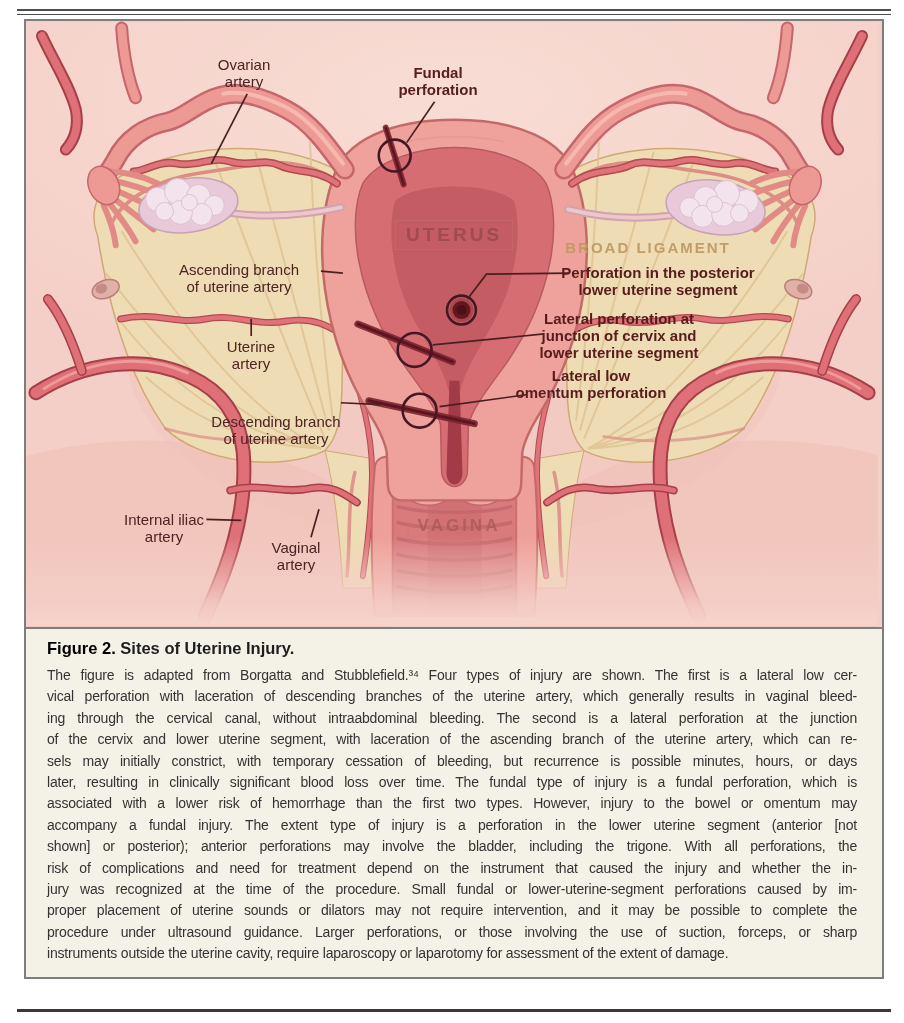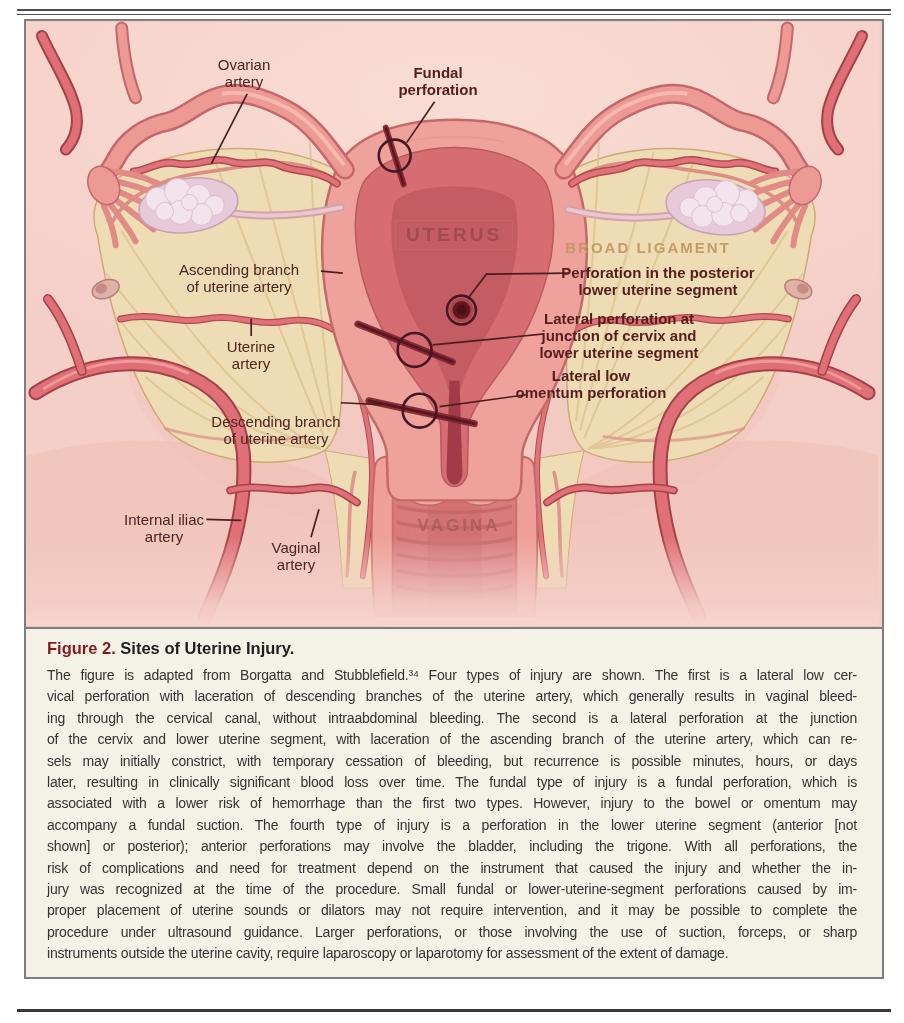--- a/index.html
+++ b/index.html
@@ -16,21 +16,21 @@
   .lbl.bold{font-weight:bold;color:#571c1c;}
   .regionlbl{position:absolute;transform:translateX(-50%);white-space:nowrap;
         font-weight:bold;}
   .r-uterus{font-size:19px;letter-spacing:3px;color:rgba(153,72,76,.82);
         border:1px solid rgba(201,120,115,.35);padding:3px 10px;}
   .r-broad{font-size:15px;letter-spacing:2px;color:rgba(193,152,100,.95);}
   .r-vagina{font-size:17px;letter-spacing:3px;color:rgba(168,88,88,.78);
         border-left:1px solid rgba(201,120,115,.45);padding-left:9px;}
   .caption{background:#f4f1e6;border-top:2px solid #7e7e7e;padding:10px 21px 12px 21px;}
   .cap-title{font-size:16.5px;font-weight:bold;color:#1e1e1e;margin:0 0 7px 0;}
-  .cap-title .fig-label{color:#7f1d1d;}
+  .cap-title .fig-label{color:#000000;}
   .cap-body{width:810px;color:#333;font-size:14px;line-height:21.4px;
         letter-spacing:-0.2px;}
   .cap-body .just{text-align:justify;text-align-last:justify;}
   .bottom-rule{position:absolute;left:17px;top:1009px;width:874px;height:3px;
         background:#383838;}
 </style>
 </head>
 <body>
 
 <div class="page">
@@ -328,21 +328,21 @@
         <span>Sites of Uterine Injury.</span>
       </div>
       <div class="cap-body">
           <div class="just">The figure is adapted from Borgatta and Stubblefield.³⁴ Four types of injury are shown. The first is a lateral low cer-</div>
           <div class="just">vical perforation with laceration of descending branches of the uterine artery, which generally results in vaginal bleed-</div>
           <div class="just">ing through the cervical canal, without intraabdominal bleeding. The second is a lateral perforation at the junction</div>
           <div class="just">of the cervix and lower uterine segment, with laceration of the ascending branch of the uterine artery, which can re-</div>
           <div class="just">sels may initially constrict, with temporary cessation of bleeding, but recurrence is possible minutes, hours, or days</div>
           <div class="just">later, resulting in clinically significant blood loss over time. The fundal type of injury is a fundal perforation, which is</div>
           <div class="just">associated with a lower risk of hemorrhage than the first two types. However, injury to the bowel or omentum may</div>
-          <div class="just">accompany a fundal suction. The fourth type of injury is a perforation in the lower uterine segment (anterior [not</div>
+          <div class="just">accompany a fundal injury. The extent type of injury is a perforation in the lower uterine segment (anterior [not</div>
           <div class="just">shown] or posterior); anterior perforations may involve the bladder, including the trigone. With all perforations, the</div>
           <div class="just">risk of complications and need for treatment depend on the instrument that caused the injury and whether the in-</div>
           <div class="just">jury was recognized at the time of the procedure. Small fundal or lower-uterine-segment perforations caused by im-</div>
           <div class="just">proper placement of uterine sounds or dilators may not require intervention, and it may be possible to complete the</div>
           <div class="just">procedure under ultrasound guidance. Larger perforations, or those involving the use of suction, forceps, or sharp</div>
           <div>instruments outside the uterine cavity, require laparoscopy or laparotomy for assessment of the extent of damage.</div>
         </div>
     </div>
   </div>
 

